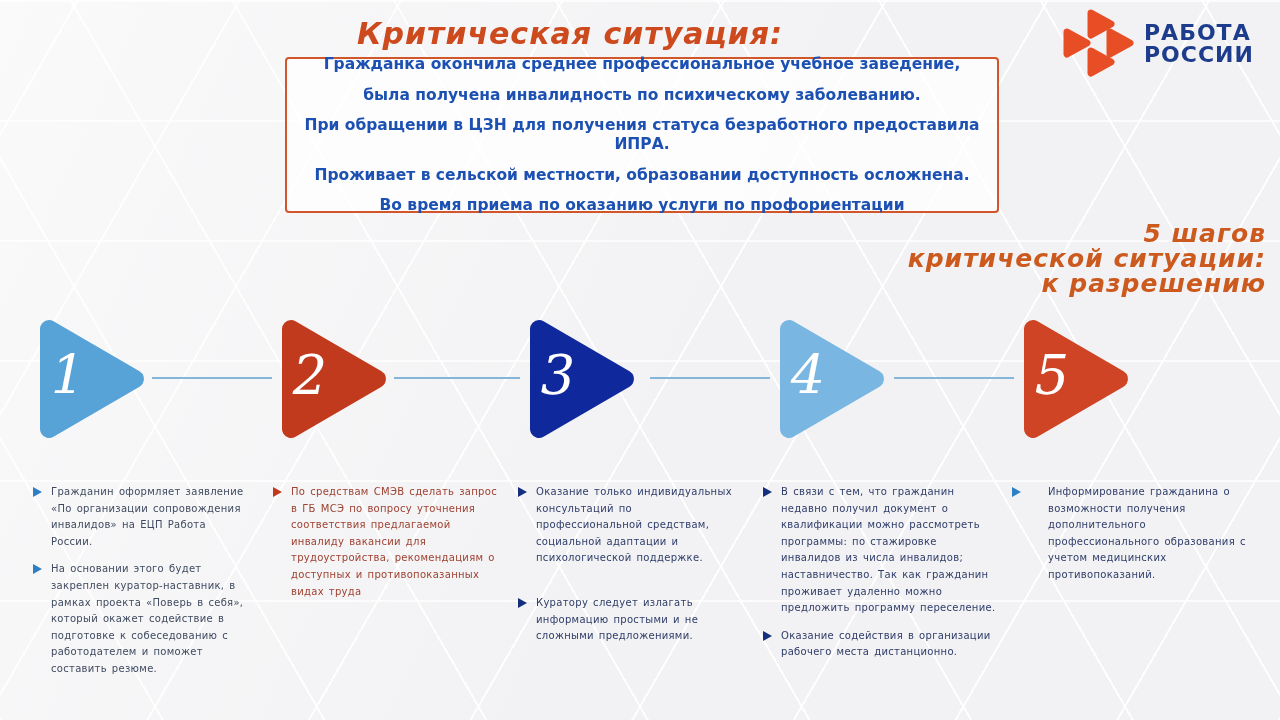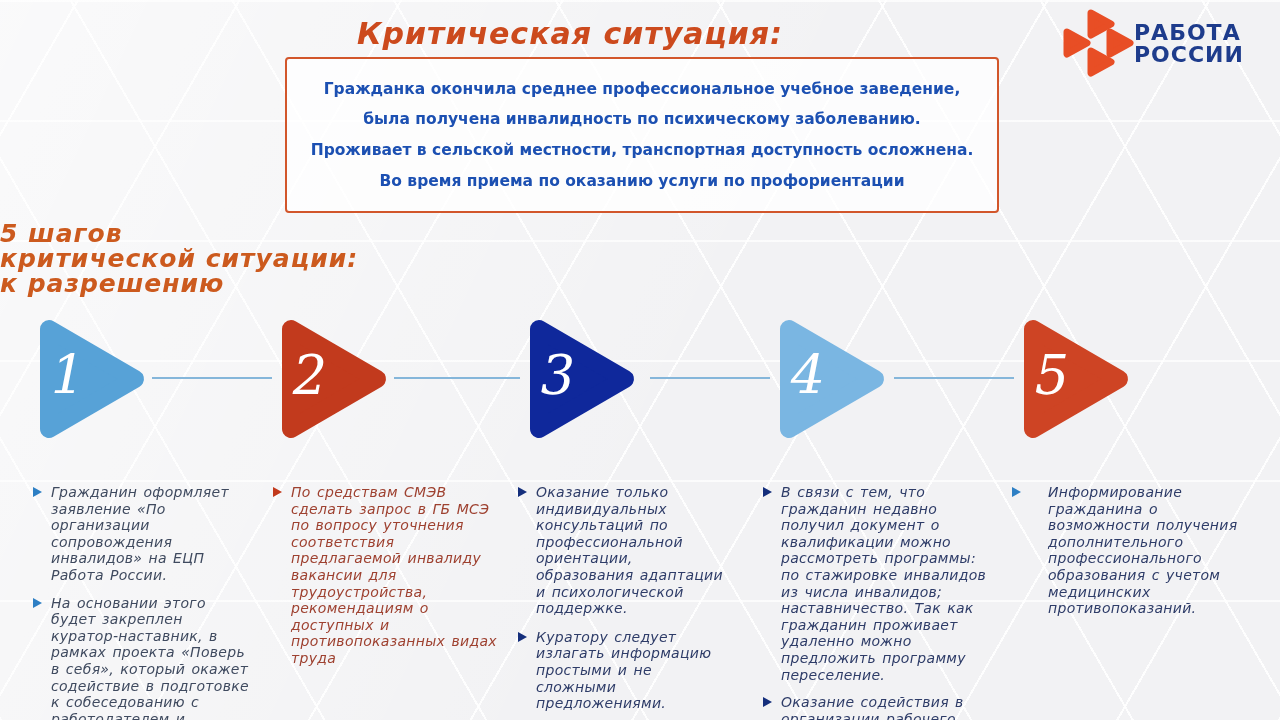--- a/index.html
+++ b/index.html
@@ -16,43 +16,43 @@
   .page-title{
     position:absolute;left:0;right:140px;top:16px;text-align:center;
     font-size:30px;font-weight:bold;font-style:italic;letter-spacing:1px;
   }
   .situation-box{
     position:absolute;left:285px;top:57px;width:710px;height:152px;
     border:2px solid;border-radius:4px;background:rgba(255,255,255,.78);
     display:flex;flex-direction:column;justify-content:center;
     text-align:center;font-weight:bold;font-size:15.5px;line-height:18.6px;
   }
-  .logo{position:absolute;left:1062px;top:6px;display:flex;align-items:center;justify-content:flex-end;}
+  .logo{position:absolute;left:1062px;top:6px;display:flex;align-items:center;gap:10px;justify-content:flex-end;}
   .logo-text{font-weight:bold;font-size:22px;line-height:22px;letter-spacing:1px;}
   .steps-heading{
-    position:absolute;left:0;right:14px;top:221px;text-align:left;
+    position:absolute;left:0;right:14px;top:221px;text-align:right;
     font-size:25px;line-height:25px;font-weight:bold;font-style:italic;letter-spacing:1px;
   }
   .arrow{position:absolute;top:313px;width:118px;height:132px;}
   .arrow svg{display:block;width:118px;height:132px;}
   .num{
     position:absolute;left:10px;top:50%;transform:translateY(-55%);
     width:50px;text-align:center;color:#ffffff;
     font-family:"DejaVu Serif",serif;font-style:italic;font-size:54px;
   }
   .connector{position:absolute;top:377px;height:2px;}
   .col{position:absolute;top:484px;}
   .bullet{display:flex;gap:9px;margin-bottom:11px;}
-  .bullet.gap-lg{margin-top:12px;}
+  .bullet.gap-lg{margin-top:28px;}
   .marker{
     flex:0 0 auto;width:0;height:0;margin-top:3px;
     border-left:9px solid #000;border-top:5.5px solid transparent;border-bottom:5.5px solid transparent;
   }
   .bullet-text{
-    font-size:14px;line-height:16.6px;font-style:italic;
+    font-size:10px;line-height:16.6px;
     letter-spacing:.3px;word-spacing:1.5px;
   }
 </style>
 </head>
 <body>
 
 <div class="slide">
 
   <div class="page-title" style="color: rgb(204, 74, 29);">Критическая ситуация:</div>
 
@@ -69,21 +69,22 @@
     </span>
     <div class="logo-text" style="color: rgb(30, 60, 140);">
       <div>РАБОТА</div>
       <div>РОССИИ</div>
     </div>
   </div>
 
   <div class="situation-box" style="border-color: rgb(210, 86, 43); color: rgb(28, 80, 178); gap: 12px;">
     <div>Гражданка окончила среднее профессиональное учебное заведение,</div>
     <div>была получена инвалидность по психическому заболеванию.</div>
-    <div>Проживает в сельской местности, транспортная доступность осложнена.</div>
+    <div>При обращении в ЦЗН для получения статуса безработного предоставила ИПРА.</div>
+    <div>Проживает в сельской местности, образовании доступность осложнена.</div>
     <div>Во время приема по оказанию услуги по профориентации</div>
   </div>
 
   <div class="steps-heading" style="color: rgb(204, 90, 30);">
     <div>5 шагов</div>
     <div>критической ситуации:</div>
     <div>к разрешению</div>
   </div>
 
   <div class="arrow" style="left:33px;">
@@ -136,21 +137,21 @@
   <div class="col" style="left:273px;width:230px;">
     <div class="bullet">
       <span class="marker" style="border-left-color: rgb(194, 58, 29);"></span>
       <span class="bullet-text" style="color: rgb(158, 65, 48);">По средствам СМЭВ сделать запрос в ГБ МСЭ по вопросу уточнения соответствия предлагаемой инвалиду вакансии для трудоустройства, рекомендациям о доступных и противопоказанных видах труда</span>
     </div>
   </div>
 
   <div class="col" style="left:518px;width:216px;">
     <div class="bullet">
       <span class="marker" style="border-left-color: rgb(21, 47, 124);"></span>
-      <span class="bullet-text" style="color: rgb(46, 60, 104);">Оказание только индивидуальных консультаций по профессиональной ориентации, образования адаптации и психологической поддержке.</span>
+      <span class="bullet-text" style="color: rgb(46, 60, 104);">Оказание только индивидуальных консультаций по профессиональной средствам, социальной адаптации и психологической поддержке.</span>
     </div>
     <div class="bullet gap-lg">
       <span class="marker" style="border-left-color: rgb(21, 47, 124);"></span>
       <span class="bullet-text" style="color: rgb(46, 60, 104);">Куратору следует излагать информацию простыми и не сложными предложениями.</span>
     </div>
   </div>
 
   <div class="col" style="left:763px;width:235px;">
     <div class="bullet">
       <span class="marker" style="border-left-color: rgb(21, 47, 124);"></span>

